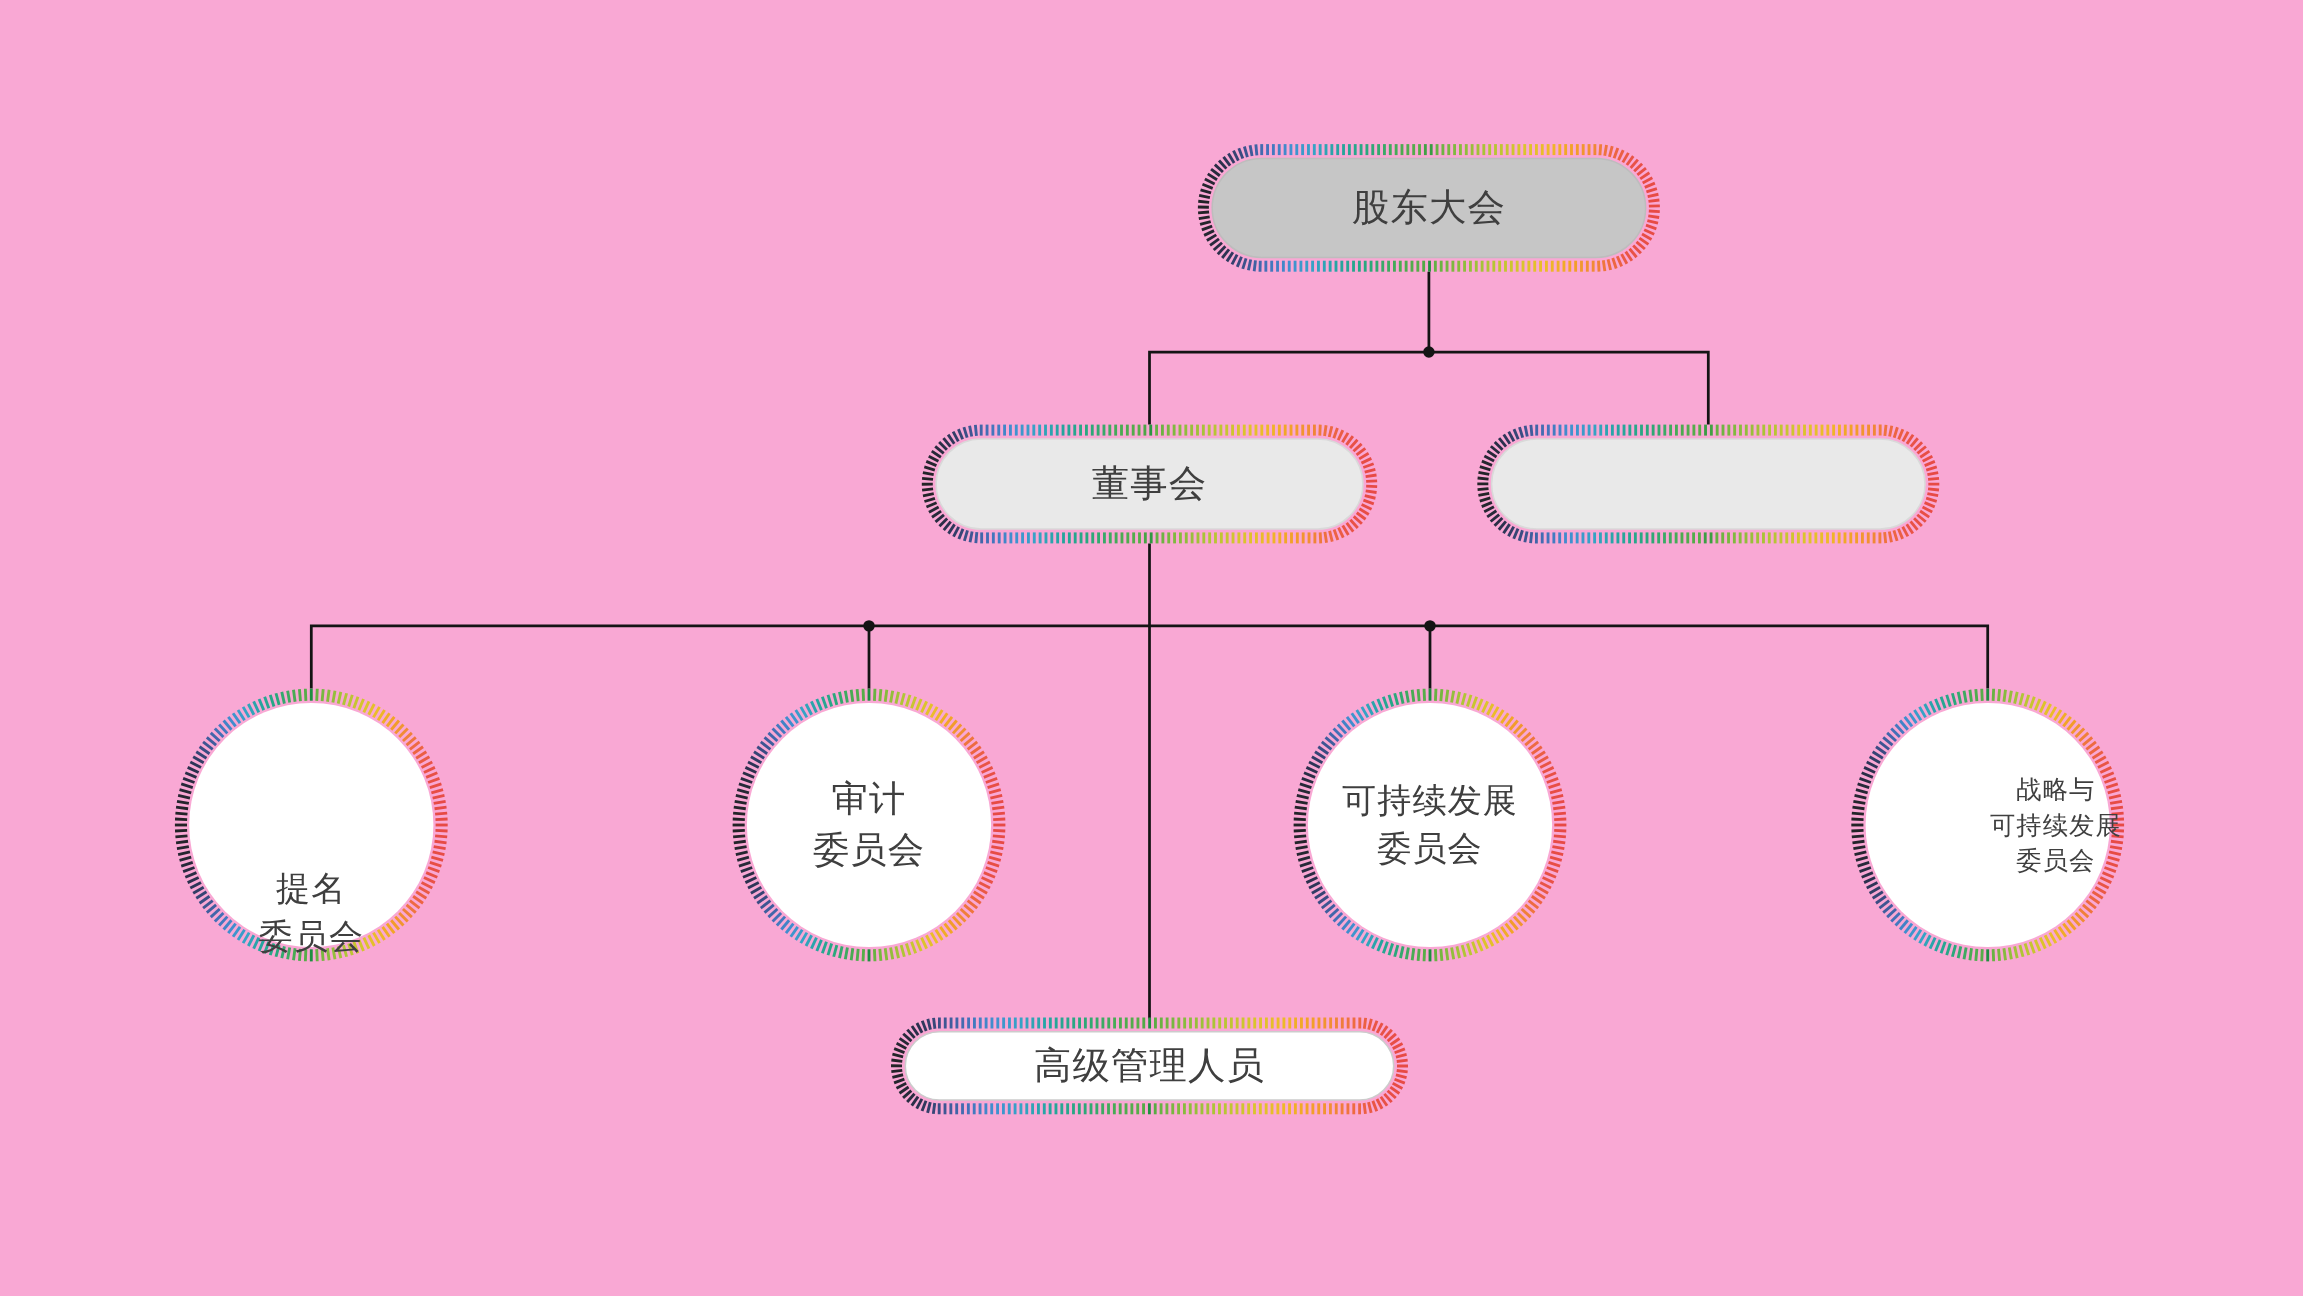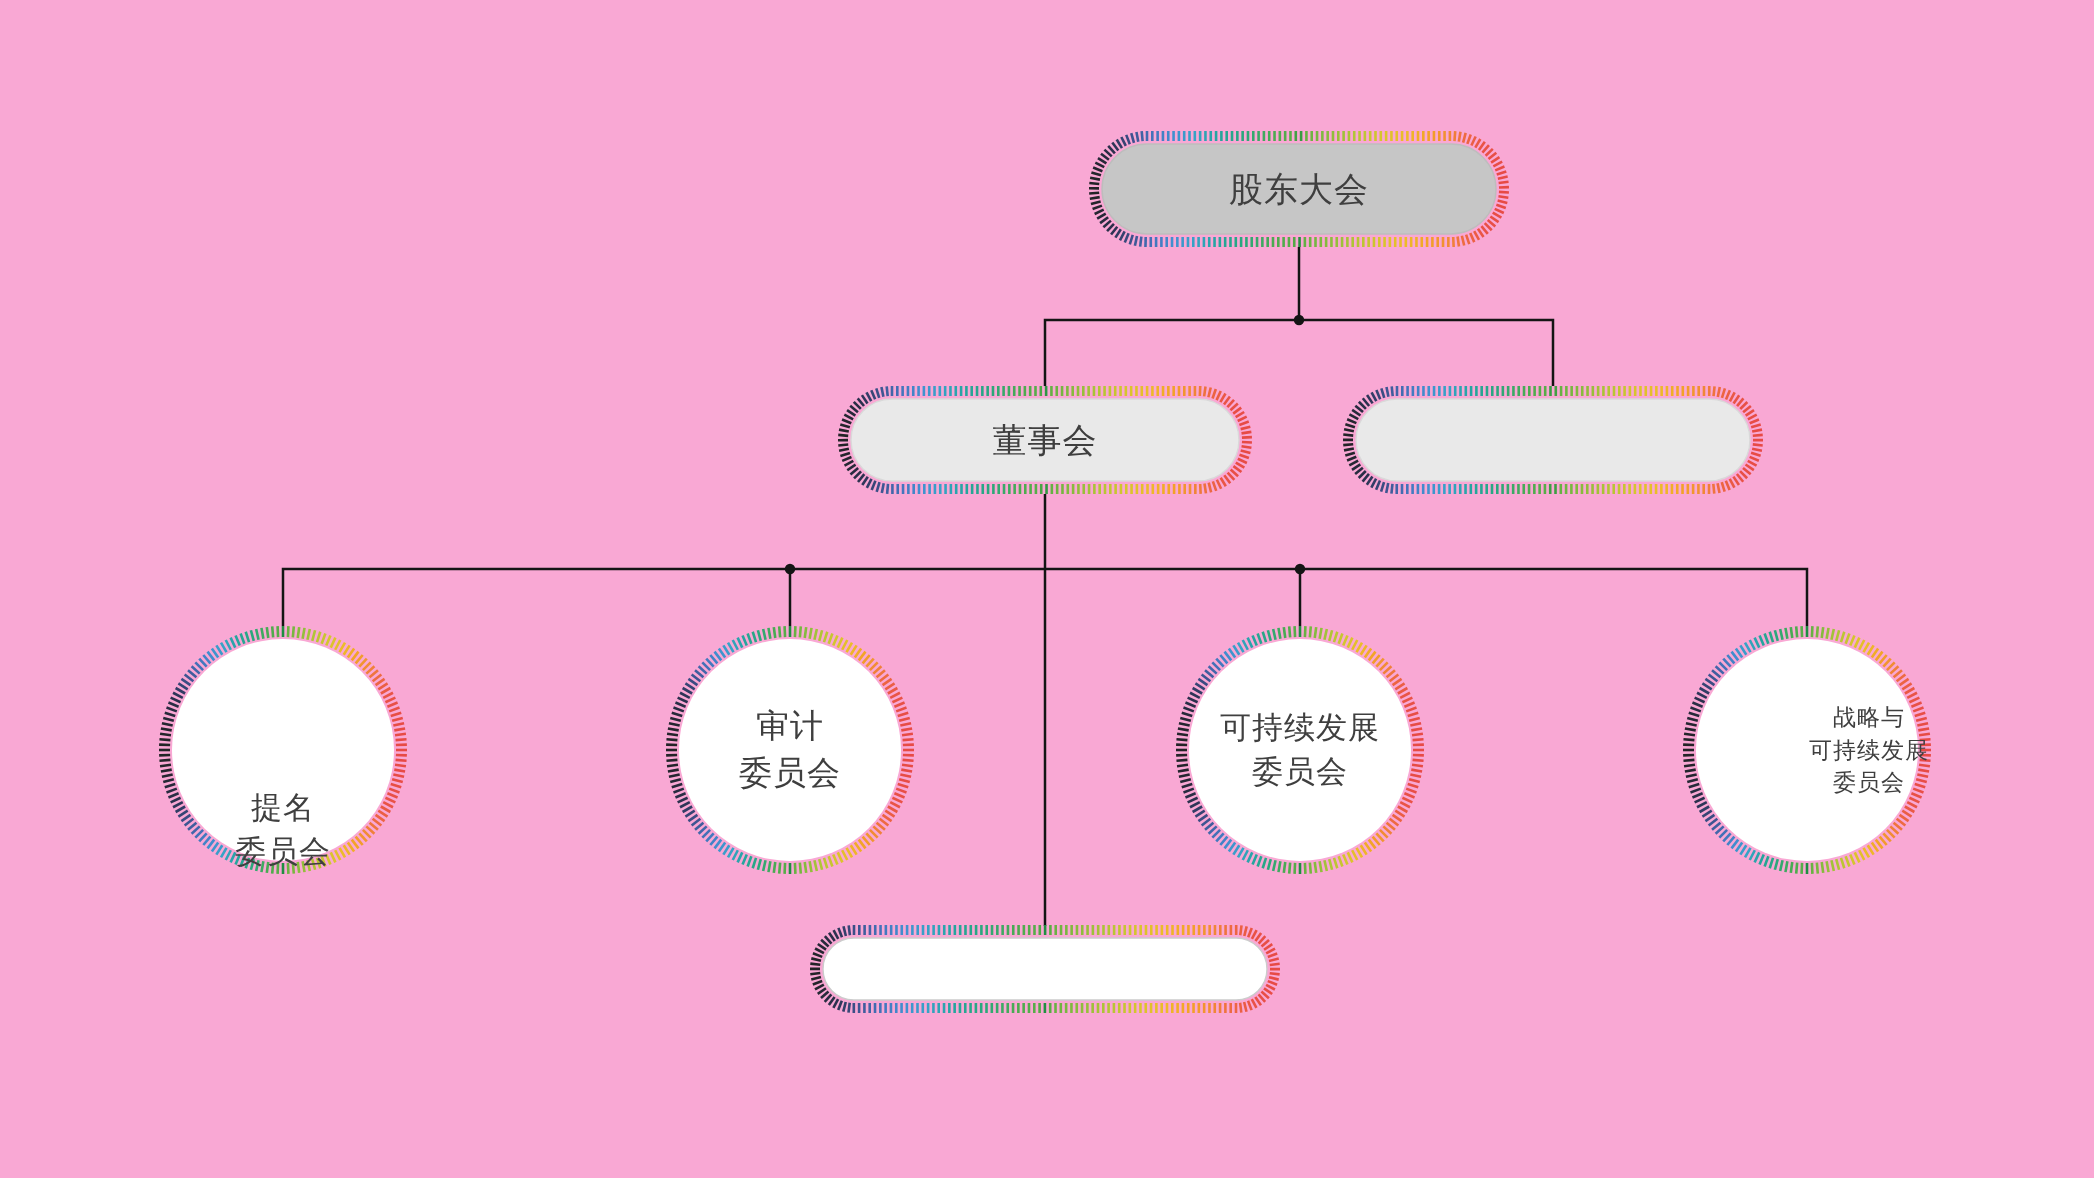--- a/index.html
+++ b/index.html
@@ -1419,13 +1419,16 @@
   </div>
   <div class="node" style="left: 1176px; top: 626px; width: 248px; height: 248px; font-size: 31px;">
     <span class="label" style="color: rgb(63, 63, 63);">可持续发展
 委员会</span>
   </div>
   <div class="node" style="left: 1745px; top: 626px; width: 248px; height: 248px; font-size: 23px;">
     <span class="label" style="color: rgb(63, 63, 63);">战略与
 可持续发展
 委员会</span>
   </div>
+  <div class="node" style="left: 810px; top: 925px; width: 470px; height: 88px; font-size: 34px;">
+    <span class="label" style="color: rgb(63, 63, 63);">高级管理人员</span>
+  </div>
 </div>
 
 </body></html>

